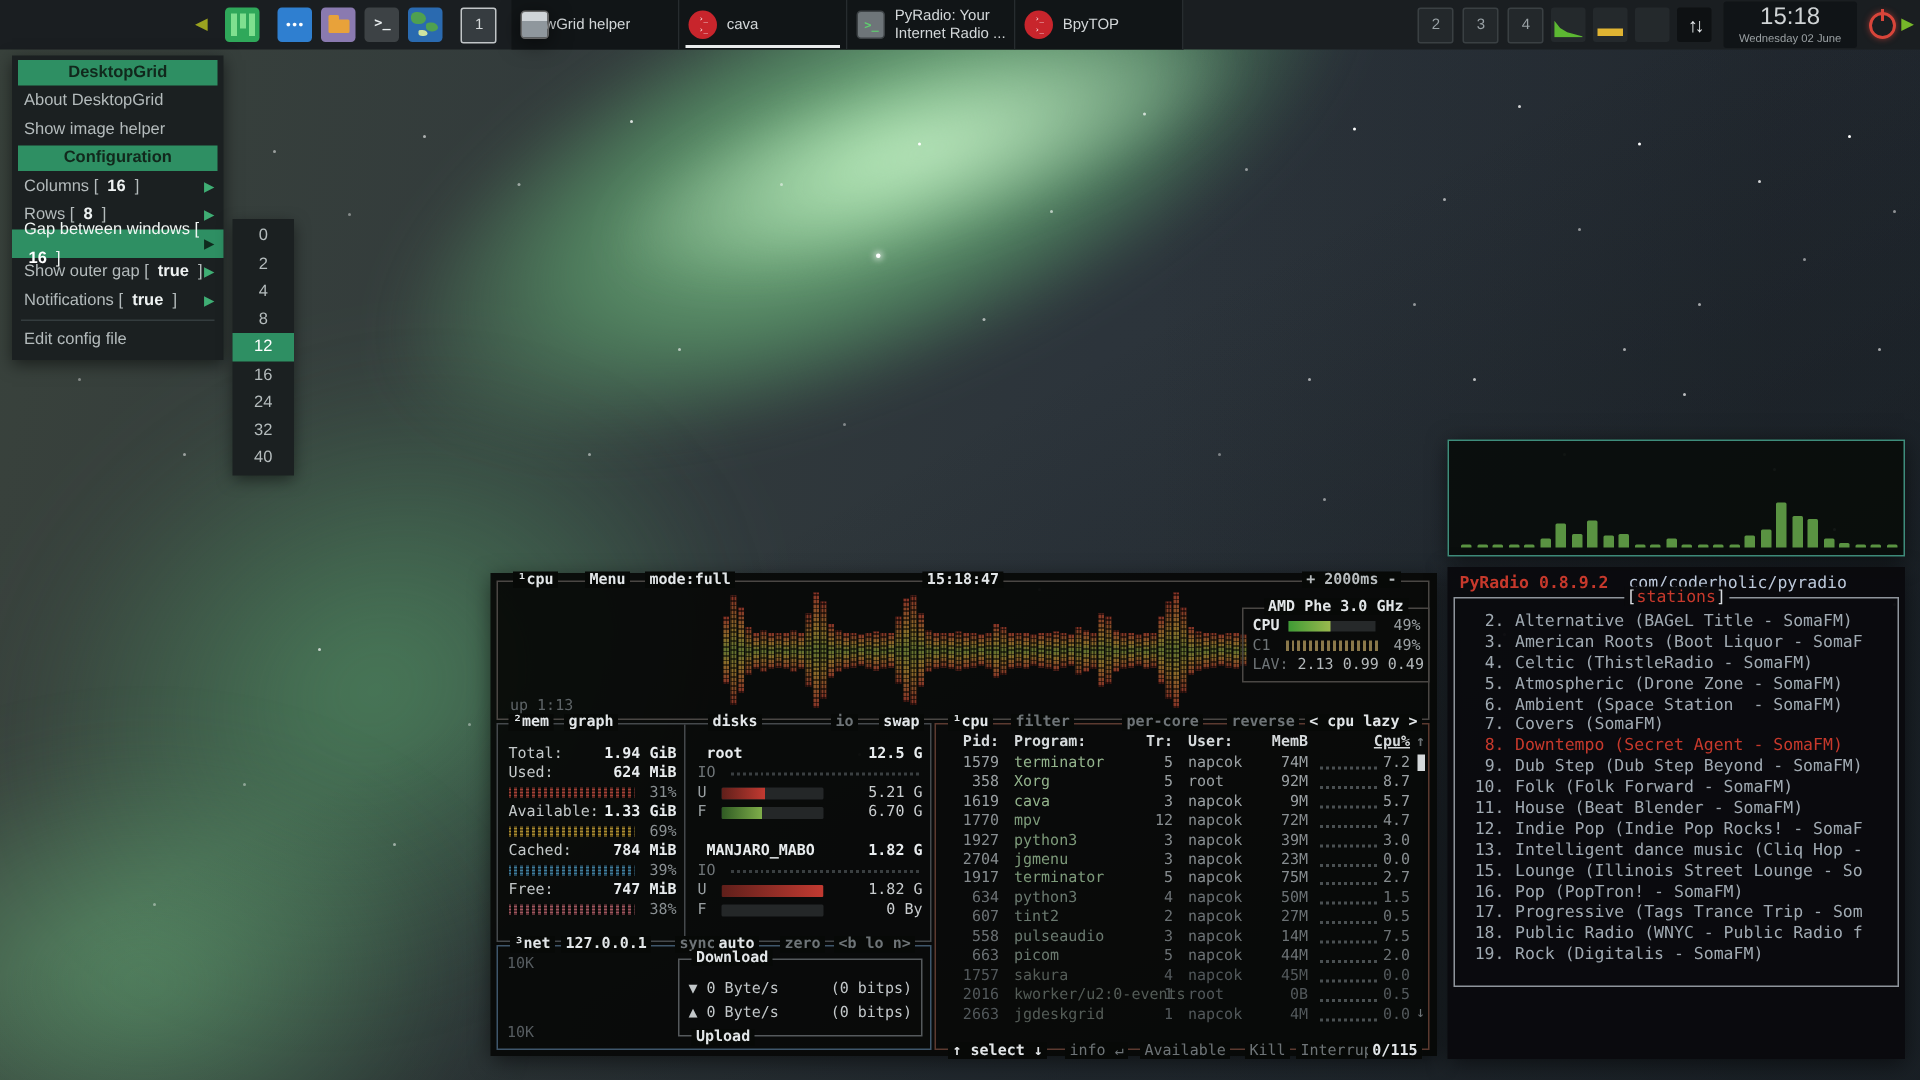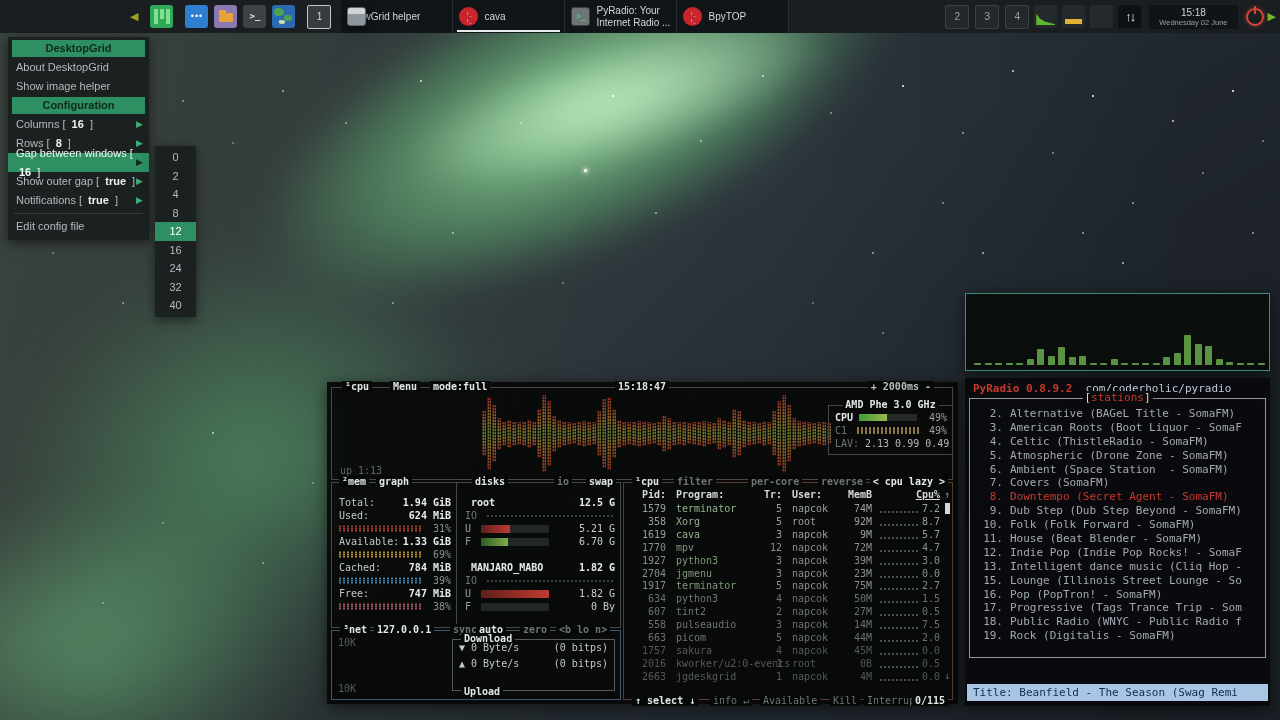--- a/index.html
+++ b/index.html
@@ -80,21 +80,21 @@
   .tico.terminal-grey::after { content:">_"; position:absolute; inset:0; color:#5fcf6f; font-size:8px; font-weight:bold; line-height:17px; text-align:center; font-family:"DejaVu Sans Mono",monospace; }
   #tb-spacer { flex:1; }
   .tray-ic { width:23px; height:23px; margin-left:5px; background:#24292c; border-radius:2px; position:relative; overflow:hidden; }
   .tray-cpu::after { content:""; position:absolute; left:2px; bottom:3px; width:19px; height:14px; background:#5cb832;
     clip-path:polygon(0 20%,20% 55%,45% 75%,100% 95%,100% 100%,0 100%); }
   .tray-disk::after { content:""; position:absolute; left:3px; bottom:4px; width:17px; height:5px; background:#e0b węg32; }
   .tray-disk::after { content:""; position:absolute; left:3px; bottom:4px; width:17px; height:5px; background:#e0b432; }
   .tray-net { background:#0e1113; }
   .tray-net::after { content:"↑↓"; position:absolute; inset:0; color:#e8ecee; font-weight:bold; font-size:13px; line-height:23px; text-align:center; letter-spacing:-2px; }
   #clockbox { margin-left:8px; background:#101417; border-radius:2px; padding:2px 10px; text-align:center; }
-  #clock-time { color:#cfd3d5; font-size:10px; }
+  #clock-time { color:#cfd3d5; font-size:16px; }
   #clock-date { color:#9aa0a3; font-size:7.5px; }
   #power-btn { margin-left:8px; width:18px; height:18px; border:2px solid #d8453a; border-radius:50%; position:relative; box-shadow:0 0 4px rgba(216,69,58,.6); }
   #power-btn::after { content:""; position:absolute; left:6px; top:-4px; width:2px; height:8px; background:#d8453a; }
 
   
   #menu { position:absolute; left:8px; top:37px; width:141px; z-index:50; background:#1b2021; padding:2px 0 4px;
     box-shadow:0 3px 10px rgba(0,0,0,.5); font-size:11px; }
   .m-header { height:17px; margin:1px 4px; background:#2e8f63; color:#11281c; font-weight:bold; text-align:center; line-height:17px; }
   .m-item { height:19px; line-height:19px; padding:0 6px 0 8px; color:#b4bbbc; display:flex; align-items:center; }
   .m-item b { color:#eef2f2; padding:0 3px; }
@@ -160,21 +160,21 @@
   .dline .uf { color:#9aa0a3; }
   .dline .dbar { position:absolute; left:16px; top:3px; width:68px; height:8px; background:#242728; border-radius:1px; overflow:hidden; }
   .dline .dbar i { display:block; height:100%; }
   .dline .dv { position:absolute; right:2px; top:0; color:#c9cdcf; }
 
   #net-box { left:4px; top:248px; width:290px; height:70px; border-color:#3f566b; }
   .nscale { position:absolute; left:6px; color:#565c60; }
   #net-inner { position:absolute; left:120px; top:8px; width:163px; height:52px; border:1px solid #55595c; }
   #net-inner .ntab { position:absolute; top:-7px; left:8px; background:#070907; padding:0 3px; color:#e2e6e8; font-weight:bold; }
   #net-inner .nbtab { position:absolute; bottom:-7px; left:8px; background:#070907; padding:0 3px; color:#e2e6e8; font-weight:bold; }
-  #net-inner .nrow { position:relative; height:14px; line-height:14px; margin-top:1px; padding-left:6px; color:#c2c7c9; }
+  #net-inner .nrow { position:relative; height:14px; line-height:14px; margin-top:13px; padding-left:6px; color:#c2c7c9; }
   #net-inner .nrow .bits { position:absolute; right:6px; top:0; color:#c2c7c9; }
 
   #proc-box { left:296px; top:100px; width:330px; height:218px; border-color:#5c3a30; }
   .pcell { position:absolute; white-space:nowrap; }
   #proc-head { position:absolute; left:0; top:6px; width:100%; height:13px; font-weight:bold; color:#d5d9db; }
   .prow { position:absolute; left:0; width:100%; height:12.9px; line-height:12.9px; }
   .prow .dots { position:absolute; left:256px; top:8px; width:40px; height:2px;
     background-image:repeating-linear-gradient(90deg,#4a5052 0 2px,transparent 2px 4px); }
   .t0 { color:#9aa0a3; } .t0 .prog { color:#93b38c; }
   .t1 { color:#878d90; } .t1 .prog { color:#7d9a7a; }
@@ -753,16 +753,15 @@
           <div class="strow">
             <span class="num">18.</span>
             <span class="nm">Public Radio (WNYC - Public Radio f</span>
           </div>
           <div class="strow">
             <span class="num">19.</span>
             <span class="nm">Rock (Digitalis - SomaFM)</span>
           </div>
         </div>
     </div>
-    <div id="pr-status">Title: Beanfield - The Season (Swag Remi</div>
   </div>
 
 </div>
 
 </body></html>

